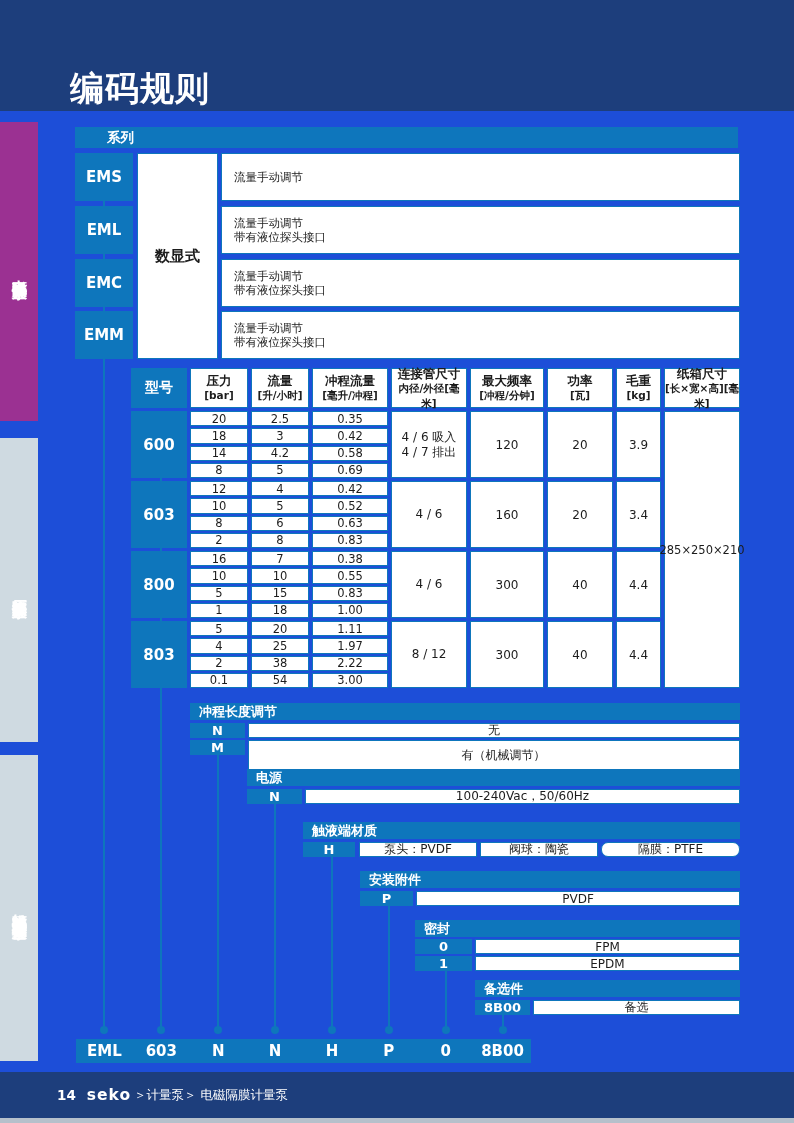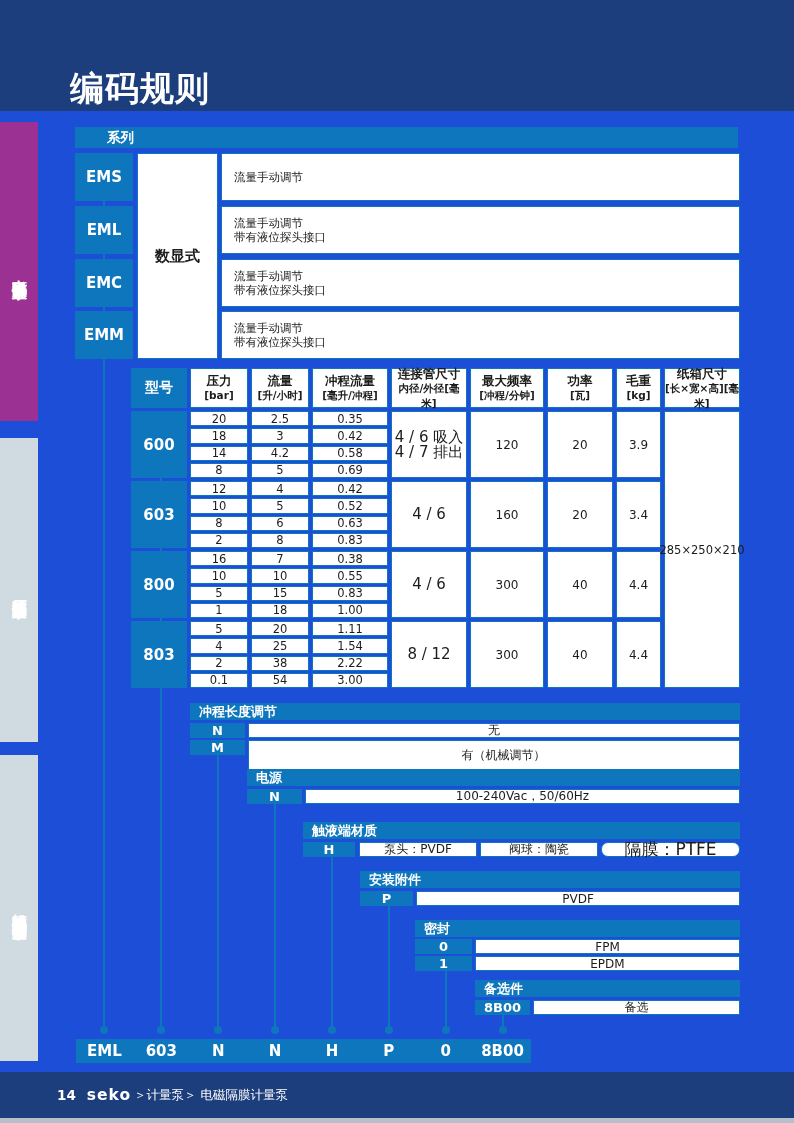--- a/index.html
+++ b/index.html
@@ -21,21 +21,21 @@
   .side{width:38px;left:0;display:flex;align-items:center;justify-content:center;z-index:1;}
   .side span{writing-mode:vertical-rl;text-orientation:upright;font-size:15px;letter-spacing:1px;color:#fff;font-weight:bold;}
   .side.purple{background:var(--purple);}
   .side.gray{background:var(--sidegray);}
   .hdrbar{background:var(--blue);color:#fff;font-weight:bold;display:flex;align-items:center;padding-left:9px;font-size:13.5px;z-index:1;}
   .bluecell{background:var(--blue);color:#fff;font-weight:bold;display:flex;align-items:center;justify-content:center;z-index:1;}
   .box{background:#fff;border:1px solid var(--blue);display:flex;align-items:center;justify-content:center;color:var(--ink);z-index:1;}
   .desc{flex-direction:column;align-items:flex-start;justify-content:center;padding-left:12px;font-size:11.5px;line-height:14.5px;}
   .hcell{flex-direction:column;font-weight:bold;font-size:12.5px;line-height:15px;text-align:center;}
   .hcell .l2{font-size:10.5px;}
-  .conn{flex-direction:column;font-size:15px;line-height:15px;}
+  .conn{flex-direction:column;font-size:12px;line-height:15px;}
   .v-line{position:absolute;width:2px;background:var(--blue);z-index:0;}
   .dot{position:absolute;width:8px;height:8px;border-radius:50%;background:var(--blue);z-index:2;}
   .codebar{background:var(--blue);display:flex;z-index:1;}
   .codebar .seg{flex:1;display:flex;align-items:center;justify-content:center;color:#fff;font-weight:bold;font-size:15px;position:relative;}
   .footer-band{left:0;top:1072px;width:794px;height:46px;background:var(--navy);display:flex;align-items:center;padding-left:57px;z-index:1;}
   .footer-band .pnum{color:#fff;font-weight:bold;font-size:13.5px;margin-right:11px;}
   .footer-band .brand{color:#fff;font-weight:bold;font-size:15.5px;letter-spacing:1px;margin-right:3px;}
   .footer-band .crumb{color:#fff;font-size:12.5px;}
   .bottom-strip{left:0;top:1118px;width:794px;height:5px;background:#b6c0cb;z-index:1;}
 </style>
@@ -173,21 +173,21 @@
       </div>
       <div class="abs box" style="left: 470px; top: 551px; width: 74px; height: 67px; font-size: 12px;">300</div>
       <div class="abs box" style="left: 547px; top: 551px; width: 66px; height: 67px; font-size: 12px;">40</div>
       <div class="abs box" style="left: 616px; top: 551px; width: 45px; height: 67px; font-size: 12px;">4.4</div>
       <div class="abs bluecell" style="left: 131px; top: 621px; width: 56px; height: 67px; font-size: 15px;">803</div>
       <div class="abs box" style="left: 190px; top: 621px; width: 58px; height: 15.25px; font-size: 11.5px;">5</div>
       <div class="abs box" style="left: 251px; top: 621px; width: 58px; height: 15.25px; font-size: 11.5px;">20</div>
       <div class="abs box" style="left: 312px; top: 621px; width: 76px; height: 15.25px; font-size: 11.5px;">1.11</div>
       <div class="abs box" style="left: 190px; top: 638.25px; width: 58px; height: 15.25px; font-size: 11.5px;">4</div>
       <div class="abs box" style="left: 251px; top: 638.25px; width: 58px; height: 15.25px; font-size: 11.5px;">25</div>
-      <div class="abs box" style="left: 312px; top: 638.25px; width: 76px; height: 15.25px; font-size: 11.5px;">1.54</div>
+      <div class="abs box" style="left: 312px; top: 638.25px; width: 76px; height: 15.25px; font-size: 11.5px;">1.97</div>
       <div class="abs box" style="left: 190px; top: 655.5px; width: 58px; height: 15.25px; font-size: 11.5px;">2</div>
       <div class="abs box" style="left: 251px; top: 655.5px; width: 58px; height: 15.25px; font-size: 11.5px;">38</div>
       <div class="abs box" style="left: 312px; top: 655.5px; width: 76px; height: 15.25px; font-size: 11.5px;">2.22</div>
       <div class="abs box" style="left: 190px; top: 672.75px; width: 58px; height: 15.25px; font-size: 11.5px;">0.1</div>
       <div class="abs box" style="left: 251px; top: 672.75px; width: 58px; height: 15.25px; font-size: 11.5px;">54</div>
       <div class="abs box" style="left: 312px; top: 672.75px; width: 76px; height: 15.25px; font-size: 11.5px;">3.00</div>
       <div class="abs box conn" style="left: 391px; top: 621px; width: 76px; height: 67px;">
         <div>8 / 12</div>
       </div>
       <div class="abs box" style="left: 470px; top: 621px; width: 74px; height: 67px; font-size: 12px;">300</div>
@@ -205,21 +205,21 @@
         <span>电源</span>
       </div>
       <div class="abs bluecell" style="left: 247px; top: 789px; width: 55px; height: 15px; font-size: 13px;">N</div>
       <div class="abs box" style="left: 305px; top: 789px; width: 435px; height: 15px; font-size: 12px;">100-240Vac，50/60Hz</div>
       <div class="abs hdrbar" style="left: 303px; top: 822px; width: 437px; height: 17px; font-size: 13px;">
         <span>触液端材质</span>
       </div>
       <div class="abs bluecell" style="left: 303px; top: 842px; width: 52px; height: 15px; font-size: 13px;">H</div>
       <div class="abs box" style="left: 359px; top: 842px; width: 118px; height: 15px; font-size: 12px;">泵头：PVDF</div>
       <div class="abs box" style="left: 480px; top: 842px; width: 118px; height: 15px; font-size: 12px;">阀球：陶瓷</div>
-      <div class="abs box" style="left: 601px; top: 842px; width: 139px; height: 15px; font-size: 17px; border-radius: 7px;">隔膜：PTFE</div>
+      <div class="abs box" style="left: 601px; top: 842px; width: 139px; height: 15px; font-size: 12px; border-radius: 7px;">隔膜：PTFE</div>
       <div class="abs hdrbar" style="left: 360px; top: 871px; width: 380px; height: 17px; font-size: 13px;">
         <span>安装附件</span>
       </div>
       <div class="abs bluecell" style="left: 360px; top: 891px; width: 53px; height: 15px; font-size: 13px;">P</div>
       <div class="abs box" style="left: 416px; top: 891px; width: 324px; height: 15px; font-size: 12px;">PVDF</div>
       <div class="abs hdrbar" style="left: 415px; top: 920px; width: 325px; height: 17px; font-size: 13px;">
         <span>密封</span>
       </div>
       <div class="abs bluecell" style="left: 415px; top: 939px; width: 57px; height: 15px; font-size: 13px;">0</div>
       <div class="abs box" style="left: 475px; top: 939px; width: 265px; height: 15px; font-size: 12px;">FPM</div>

